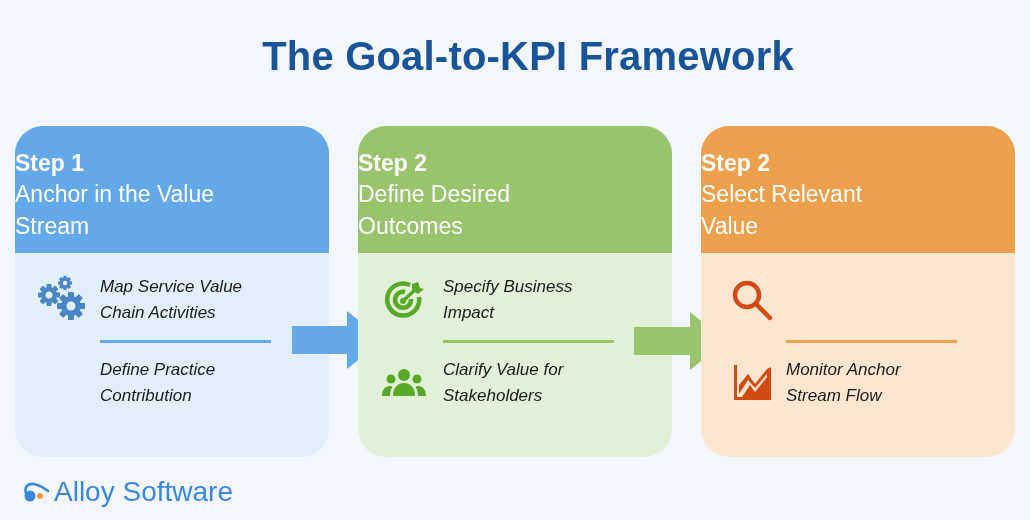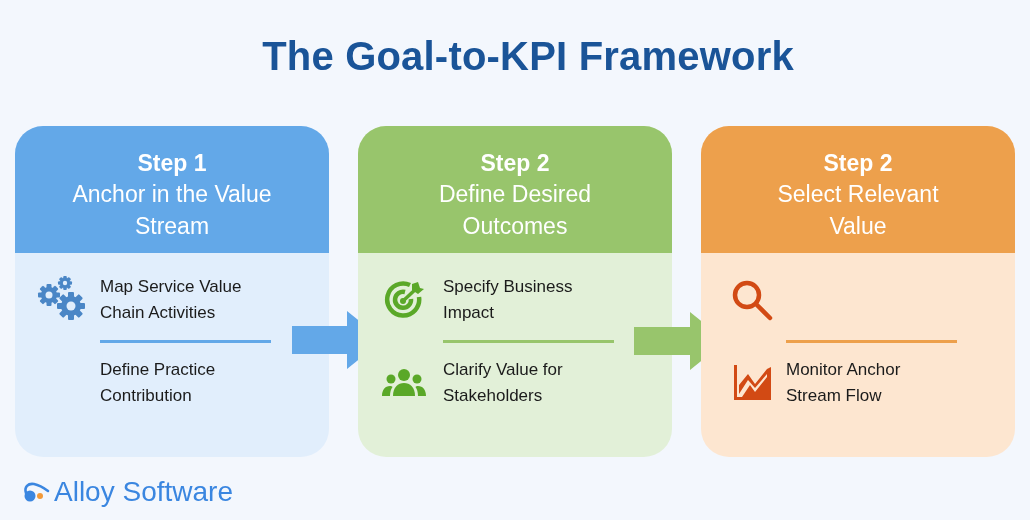--- a/index.html
+++ b/index.html
@@ -13,25 +13,25 @@
     position: absolute; left: 0; top: 34px; width: 1030px;
     text-align: center; font-size: 40px; font-weight: bold;
     color: #1a5498; letter-spacing: 0.2px; margin-left: 13px;
   }
   .card {
     position: absolute; top: 126px; height: 331px; width: 314px;
     border-radius: 28px; overflow: hidden;
   }
   .card-head {
     height: 127px; box-sizing: border-box; padding-top: 22px;
-    text-align: center; color: #ffffff;
+    color: #ffffff;
   }
   .step-label { font-size: 23px; font-weight: bold; line-height: 30px; }
   .step-title { font-size: 23px; line-height: 32px; }
-  .card-body { position: relative; height: 249px; }
+  .card-body { position: relative; height: 249px; font-style: italic; }
   .item {
     position: absolute; left: 85px; font-size: 17px; line-height: 26px; color: #1b1b1b;
   }
   .item.first { top: 21px; }
   .item.second { top: 104px; }
   .divider { position: absolute; left: 85px; top: 87px; width: 171px; height: 3px; }
   .icon { position: absolute; }
   .arrow { position: absolute; top: 311px; }
   .brand {
     position: absolute; left: 22px; top: 476px; display: flex; align-items: center;

